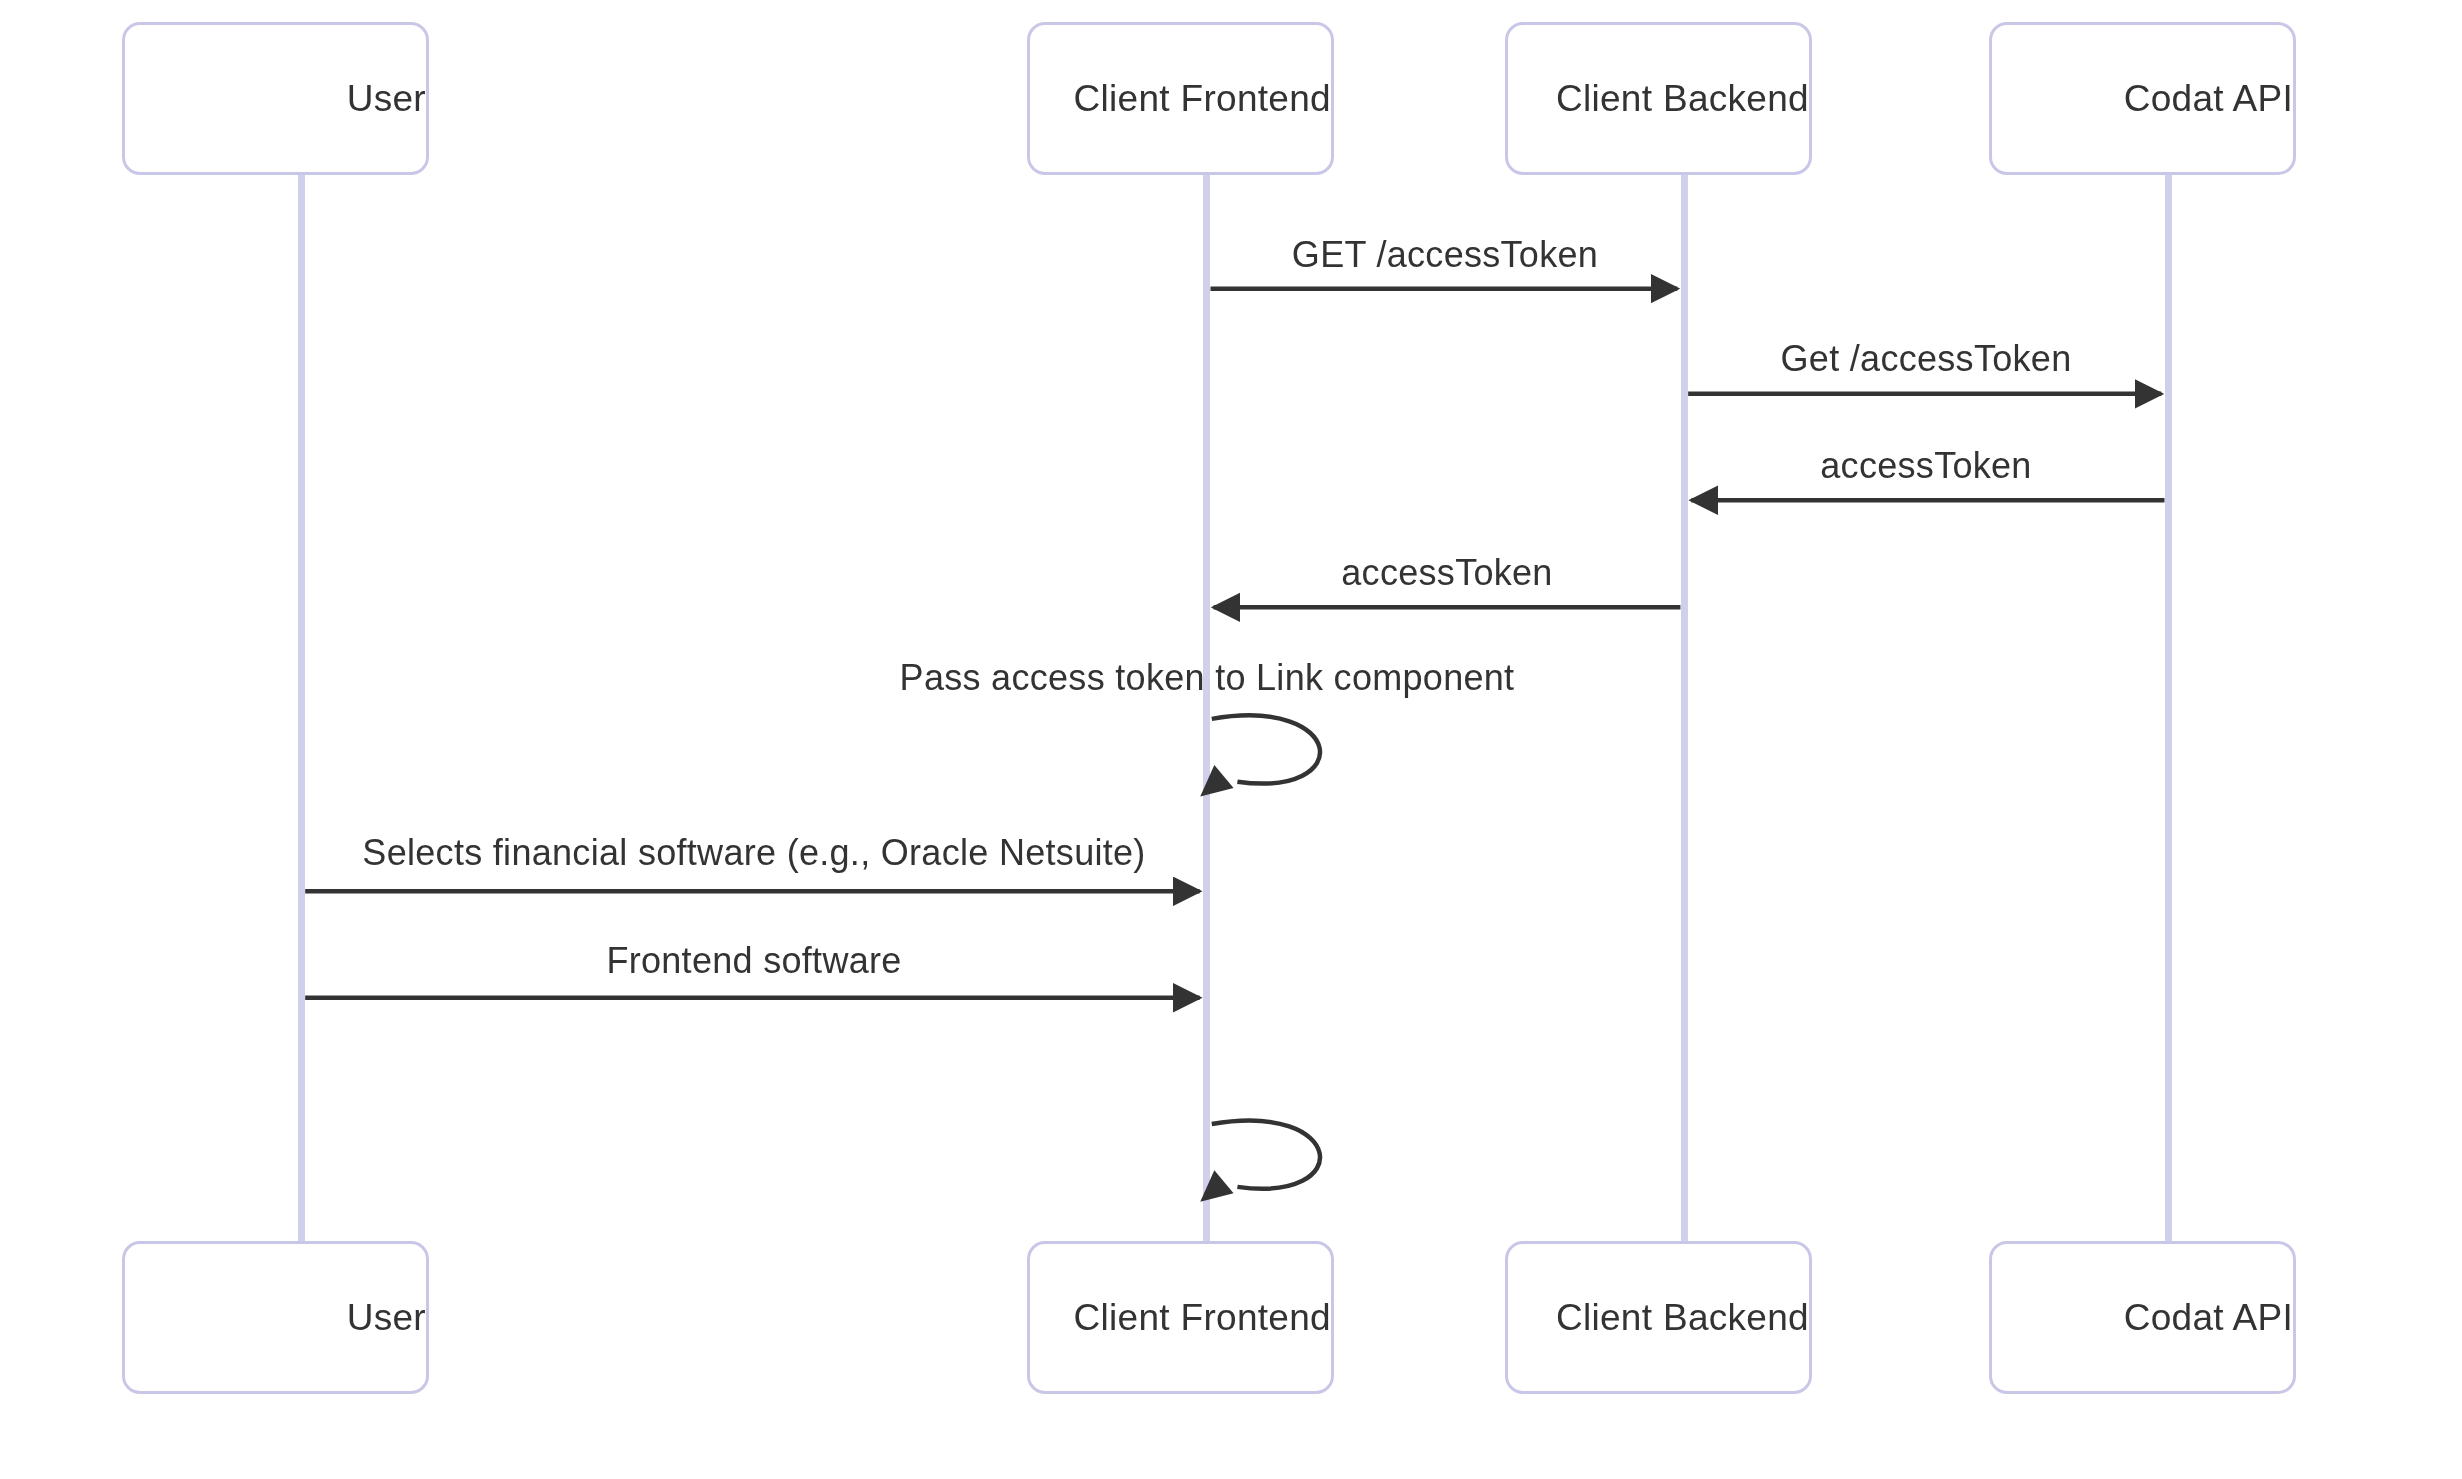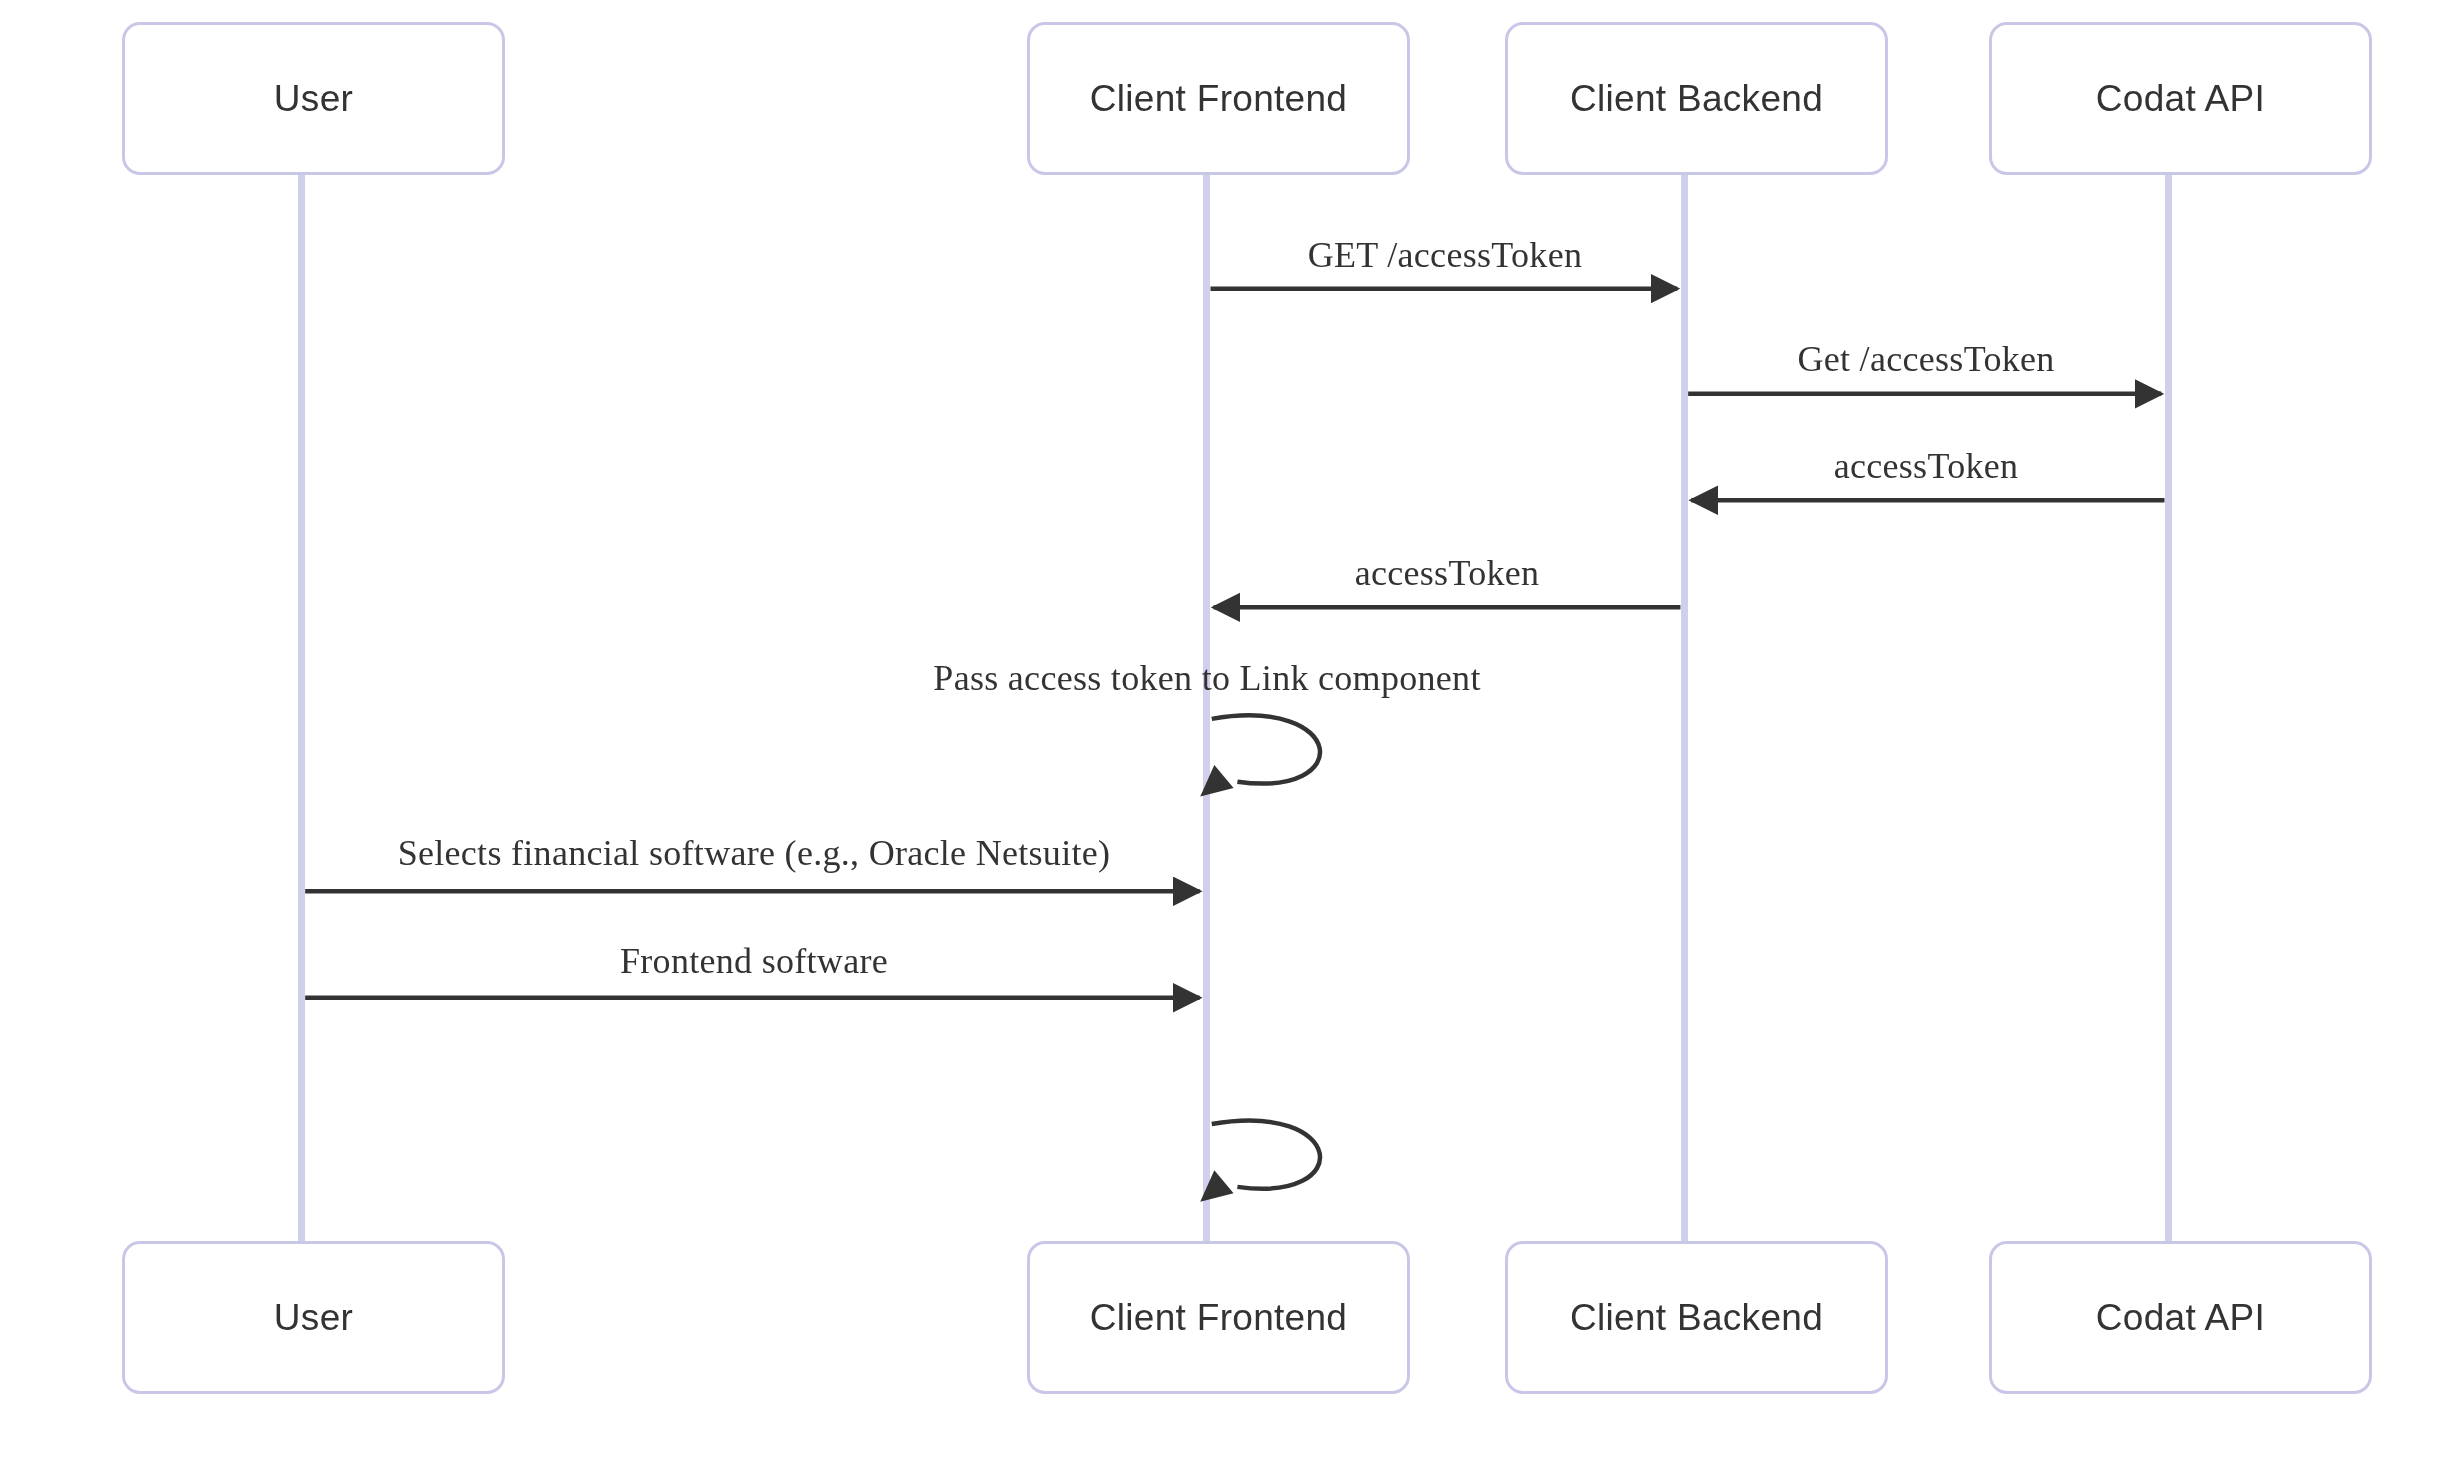--- a/index.html
+++ b/index.html
@@ -21,30 +21,29 @@
     z-index:2;
   }
   .msg-label{
     position:absolute;
     transform:translate(-50%,-50%);
     font-size:36px;
     color:#333333;
     white-space:nowrap;
     z-index:3;
     letter-spacing:0.3px;
-    font-family:Liberation Serif, serif;
   }
   .actor-box{
     position:absolute;
-    width:383px;height:153px;
+    width:307px;height:153px;
     background:#ffffff;
     border:3.8px solid #c9c7e8;
     border-radius:18px;
     box-sizing:border-box;
-    display:flex;align-items:center;justify-content:center;
+    display:flex;align-items:center;justify-content:flex-end;
     z-index:4;
   }
   .actor-label{
     font-size:37px;
     color:#333333;
     white-space:nowrap;
     letter-spacing:0.3px;
   }
 </style>
 </head>

